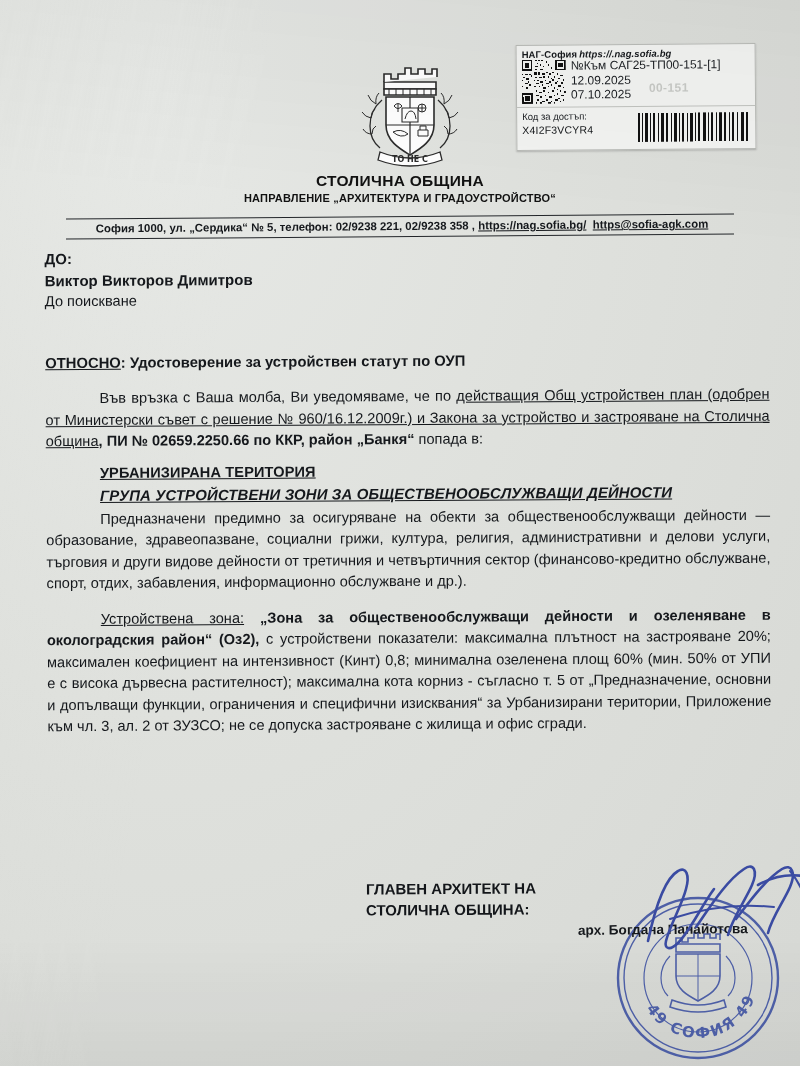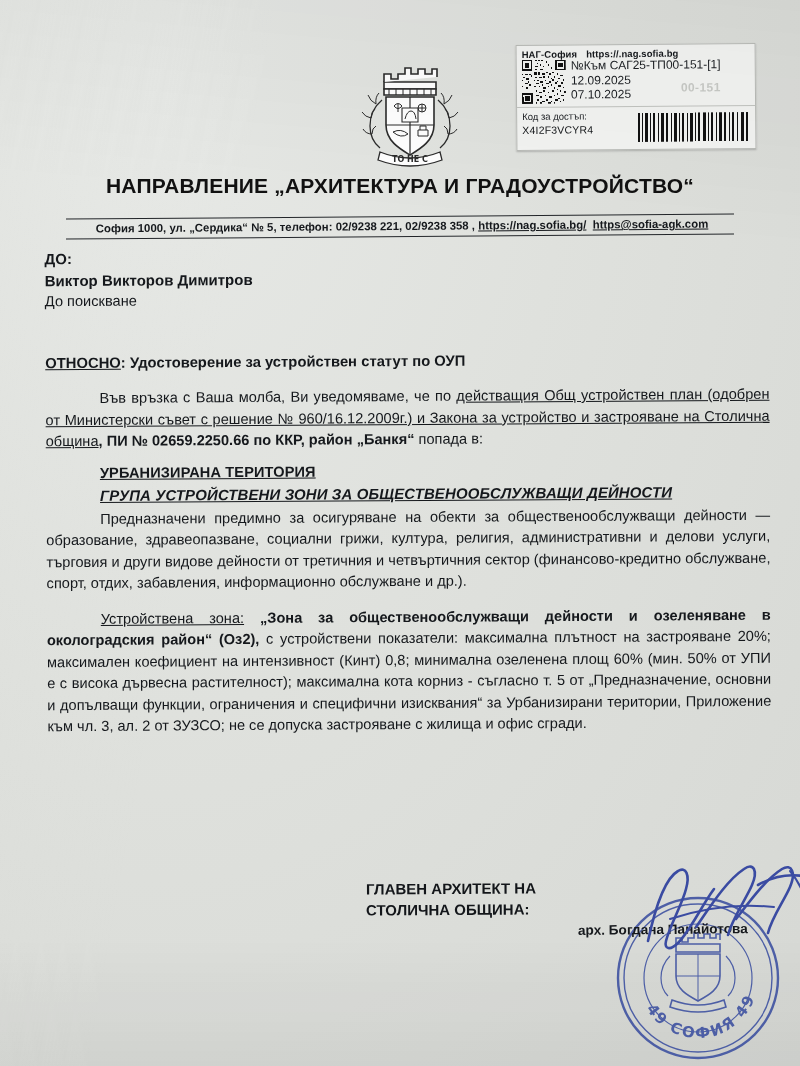--- a/index.html
+++ b/index.html
@@ -61,21 +61,21 @@
     padding: 3px 4px 0 5px;
     box-sizing: border-box;
   }
   .st-line1 {
     font-size: 9.5px;
     font-weight: bold;
     letter-spacing: .1px;
     white-space: nowrap;
     color: #15181c;
   }
-  .st-line1 .url { margin-left: 9px; }
+  .st-line1 .url { margin-left: 2px; font-style: italic; }
   .qr {
     position: absolute;
     left: 5px;
     top: 14px;
     width: 44px;
     height: 44px;
   }
   .qr svg { display:block; width:100%; height:100%; }
   .st-right {
     position: absolute;
@@ -88,21 +88,20 @@
   }
   .st-ghost {
     position: absolute;
     left: 132px;
     top: 36px;
     font-size: 12px;
     font-weight: bold;
     color: rgba(120,122,118,0.35);
     letter-spacing: .4px;
     white-space: nowrap;
-    margin-left: 32px;
   }
   .sticker-bot {
     position: relative;
     height: 41px;
     padding: 2px 4px 0 5px;
     box-sizing: border-box;
   }
   .code-label { font-size: 9.5px; line-height: 13px; color:#181b1f; white-space: nowrap;}
   .code-val   { font-size: 10.5px; line-height: 14px; color:#131619; letter-spacing:.2px; white-space: nowrap;}
   .barcode {
@@ -124,21 +123,21 @@
     width: 800px;
     text-align: center;
   }
   .lh-l1 {
     font-size: 15.5px;
     font-weight: bold;
     letter-spacing: .3px;
     color: #111;
   }
   .lh-l2 {
-    font-size: 21px;
+    font-size: 11px;
     font-weight: bold;
     letter-spacing: .2px;
     color: #111;
     margin-top: 2px;
   }
   .rule {
     position: absolute;
     left: 66px;
     width: 668px;
     border-top: 1.6px solid #23262a;
@@ -407,20 +406,21 @@
             <rect x="100" y="0" width="1" height="29"></rect>
               <rect x="104" y="0" width="3" height="29"></rect>
             <rect x="109" y="0" width="2" height="29"></rect>
           </g>
         </svg>
       </div>
     </div>
   </div>
 
   <div class="lh">
+    <div class="lh-l1">СТОЛИЧНА ОБЩИНА</div>
     <div class="lh-l2">НАПРАВЛЕНИЕ „АРХИТЕКТУРА И ГРАДОУСТРОЙСТВО“</div>
   </div>
   <div class="rule r1"></div>
   <div class="addr">
     <span>София 1000, ул. „Сердика“ № 5, телефон: 02/9238 221, 02/9238 358 , </span><u>https://nag.sofia.bg/</u>&nbsp;&nbsp;<u>https@sofia-agk.com</u>
   </div>
   <div class="rule r2"></div>
 
   <div class="body">
 

